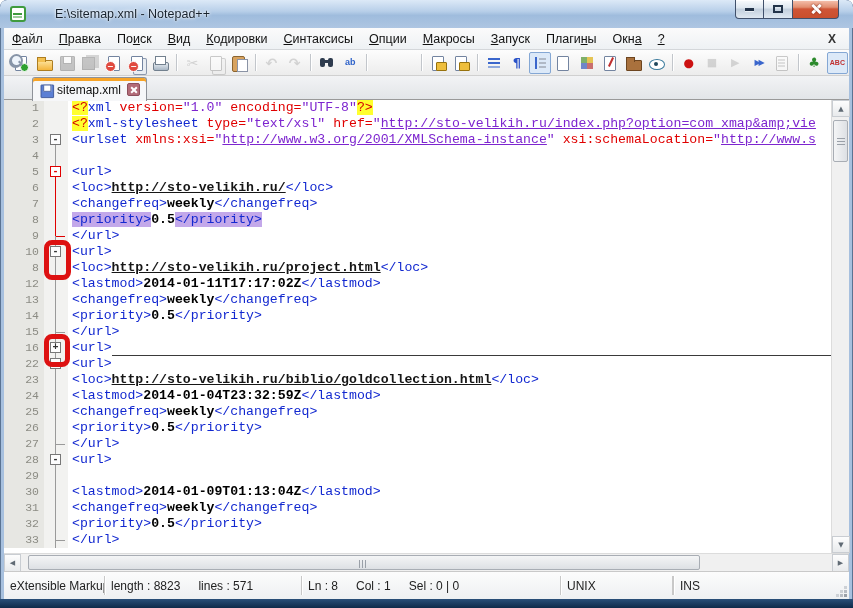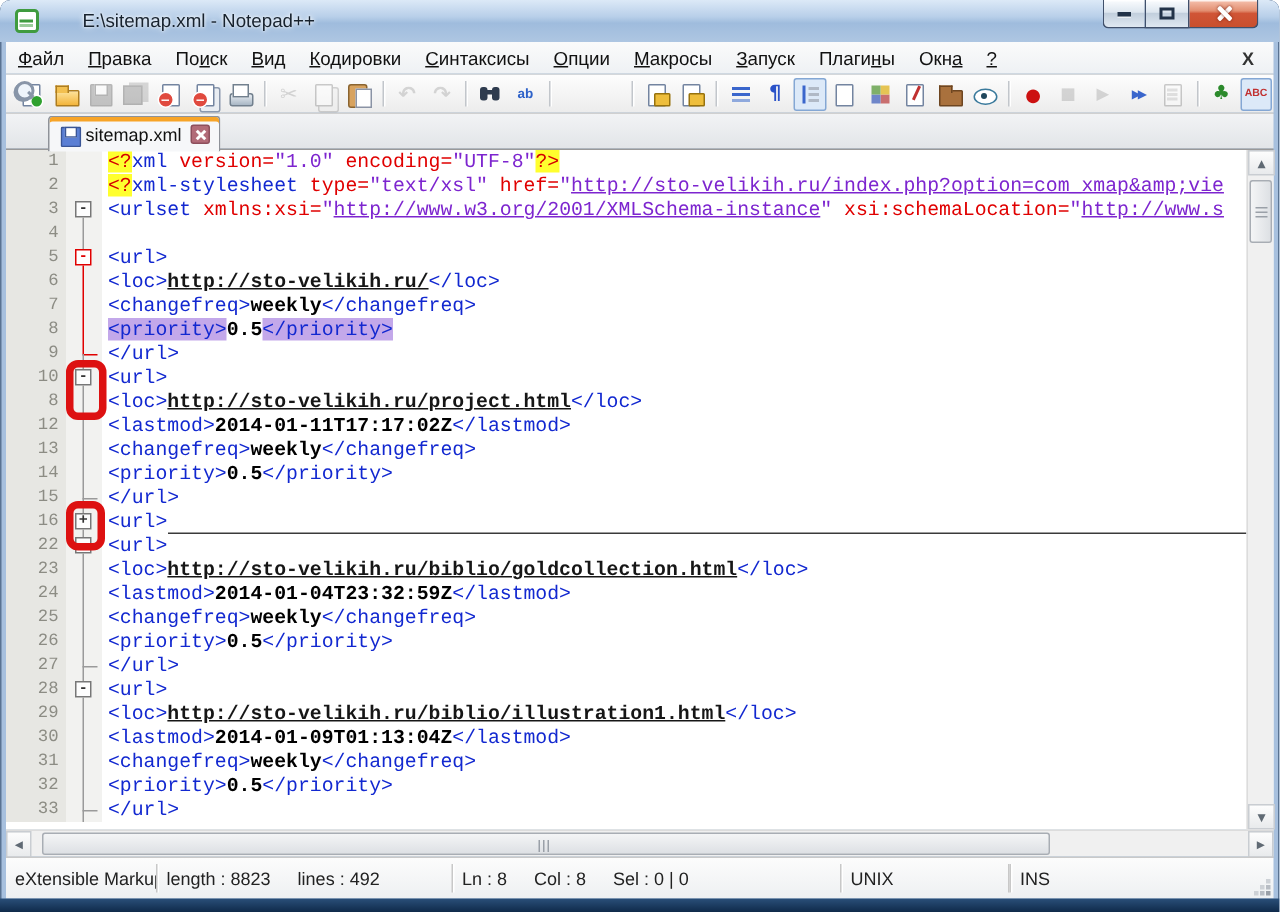--- a/index.html
+++ b/index.html
@@ -547,21 +547,20 @@
             <span class="fv fv-b"></span>
           </span>
           <span class="code"><span class="sg-tag">&lt;url&gt;</span></span>
           <span class="fill"></span>
         </div>
         <div class="row">
           <span class="ln">29</span>
           <span class="fold">
             <span class="fv fv-f"></span>
           </span>
-          <span class="code"><span class="sg-tag">&lt;loc&gt;</span><span class="sg-url">http://sto-velikih.ru/biblio/illustration1.html</span><span class="sg-tag">&lt;/loc&gt;</span></span>
           <span class="fill"></span>
         </div>
         <div class="row">
           <span class="ln">30</span>
           <span class="fold">
             <span class="fv fv-f"></span>
           </span>
           <span class="code"><span class="sg-tag">&lt;lastmod&gt;</span><span class="sg-txt">2014-01-09T01:13:04Z</span><span class="sg-tag">&lt;/lastmod&gt;</span></span>
           <span class="fill"></span>
         </div>
@@ -617,27 +616,27 @@
   </div>
 
   <div class="statusbar">
     <div class="ssec" style="width:100px">
         <span>eXtensible Markup</span>
       </div>
     <div class="ssep"></div>
     <div class="ssec" style="width:196px">
       <span>length : 8823</span>
         <span class="gap18"></span>
-      <span>lines : 492</span>
+      <span>lines : 571</span>
     </div>
     <div class="ssep"></div>
     <div class="ssec" style="width:258px">
       <span>Ln : 8</span>
         <span class="gap18"></span>
-      <span>Col : 8</span>
+      <span>Col : 1</span>
         <span class="gap18"></span>
       <span>Sel : 0 | 0</span>
     </div>
     <div class="ssep"></div>
     <div class="ssec" style="width:111px">
         <span>UNIX</span>
       </div>
     <div class="ssep"></div>
     <div class="ssep"></div>
     <div class="ssec" style="flex:1">

